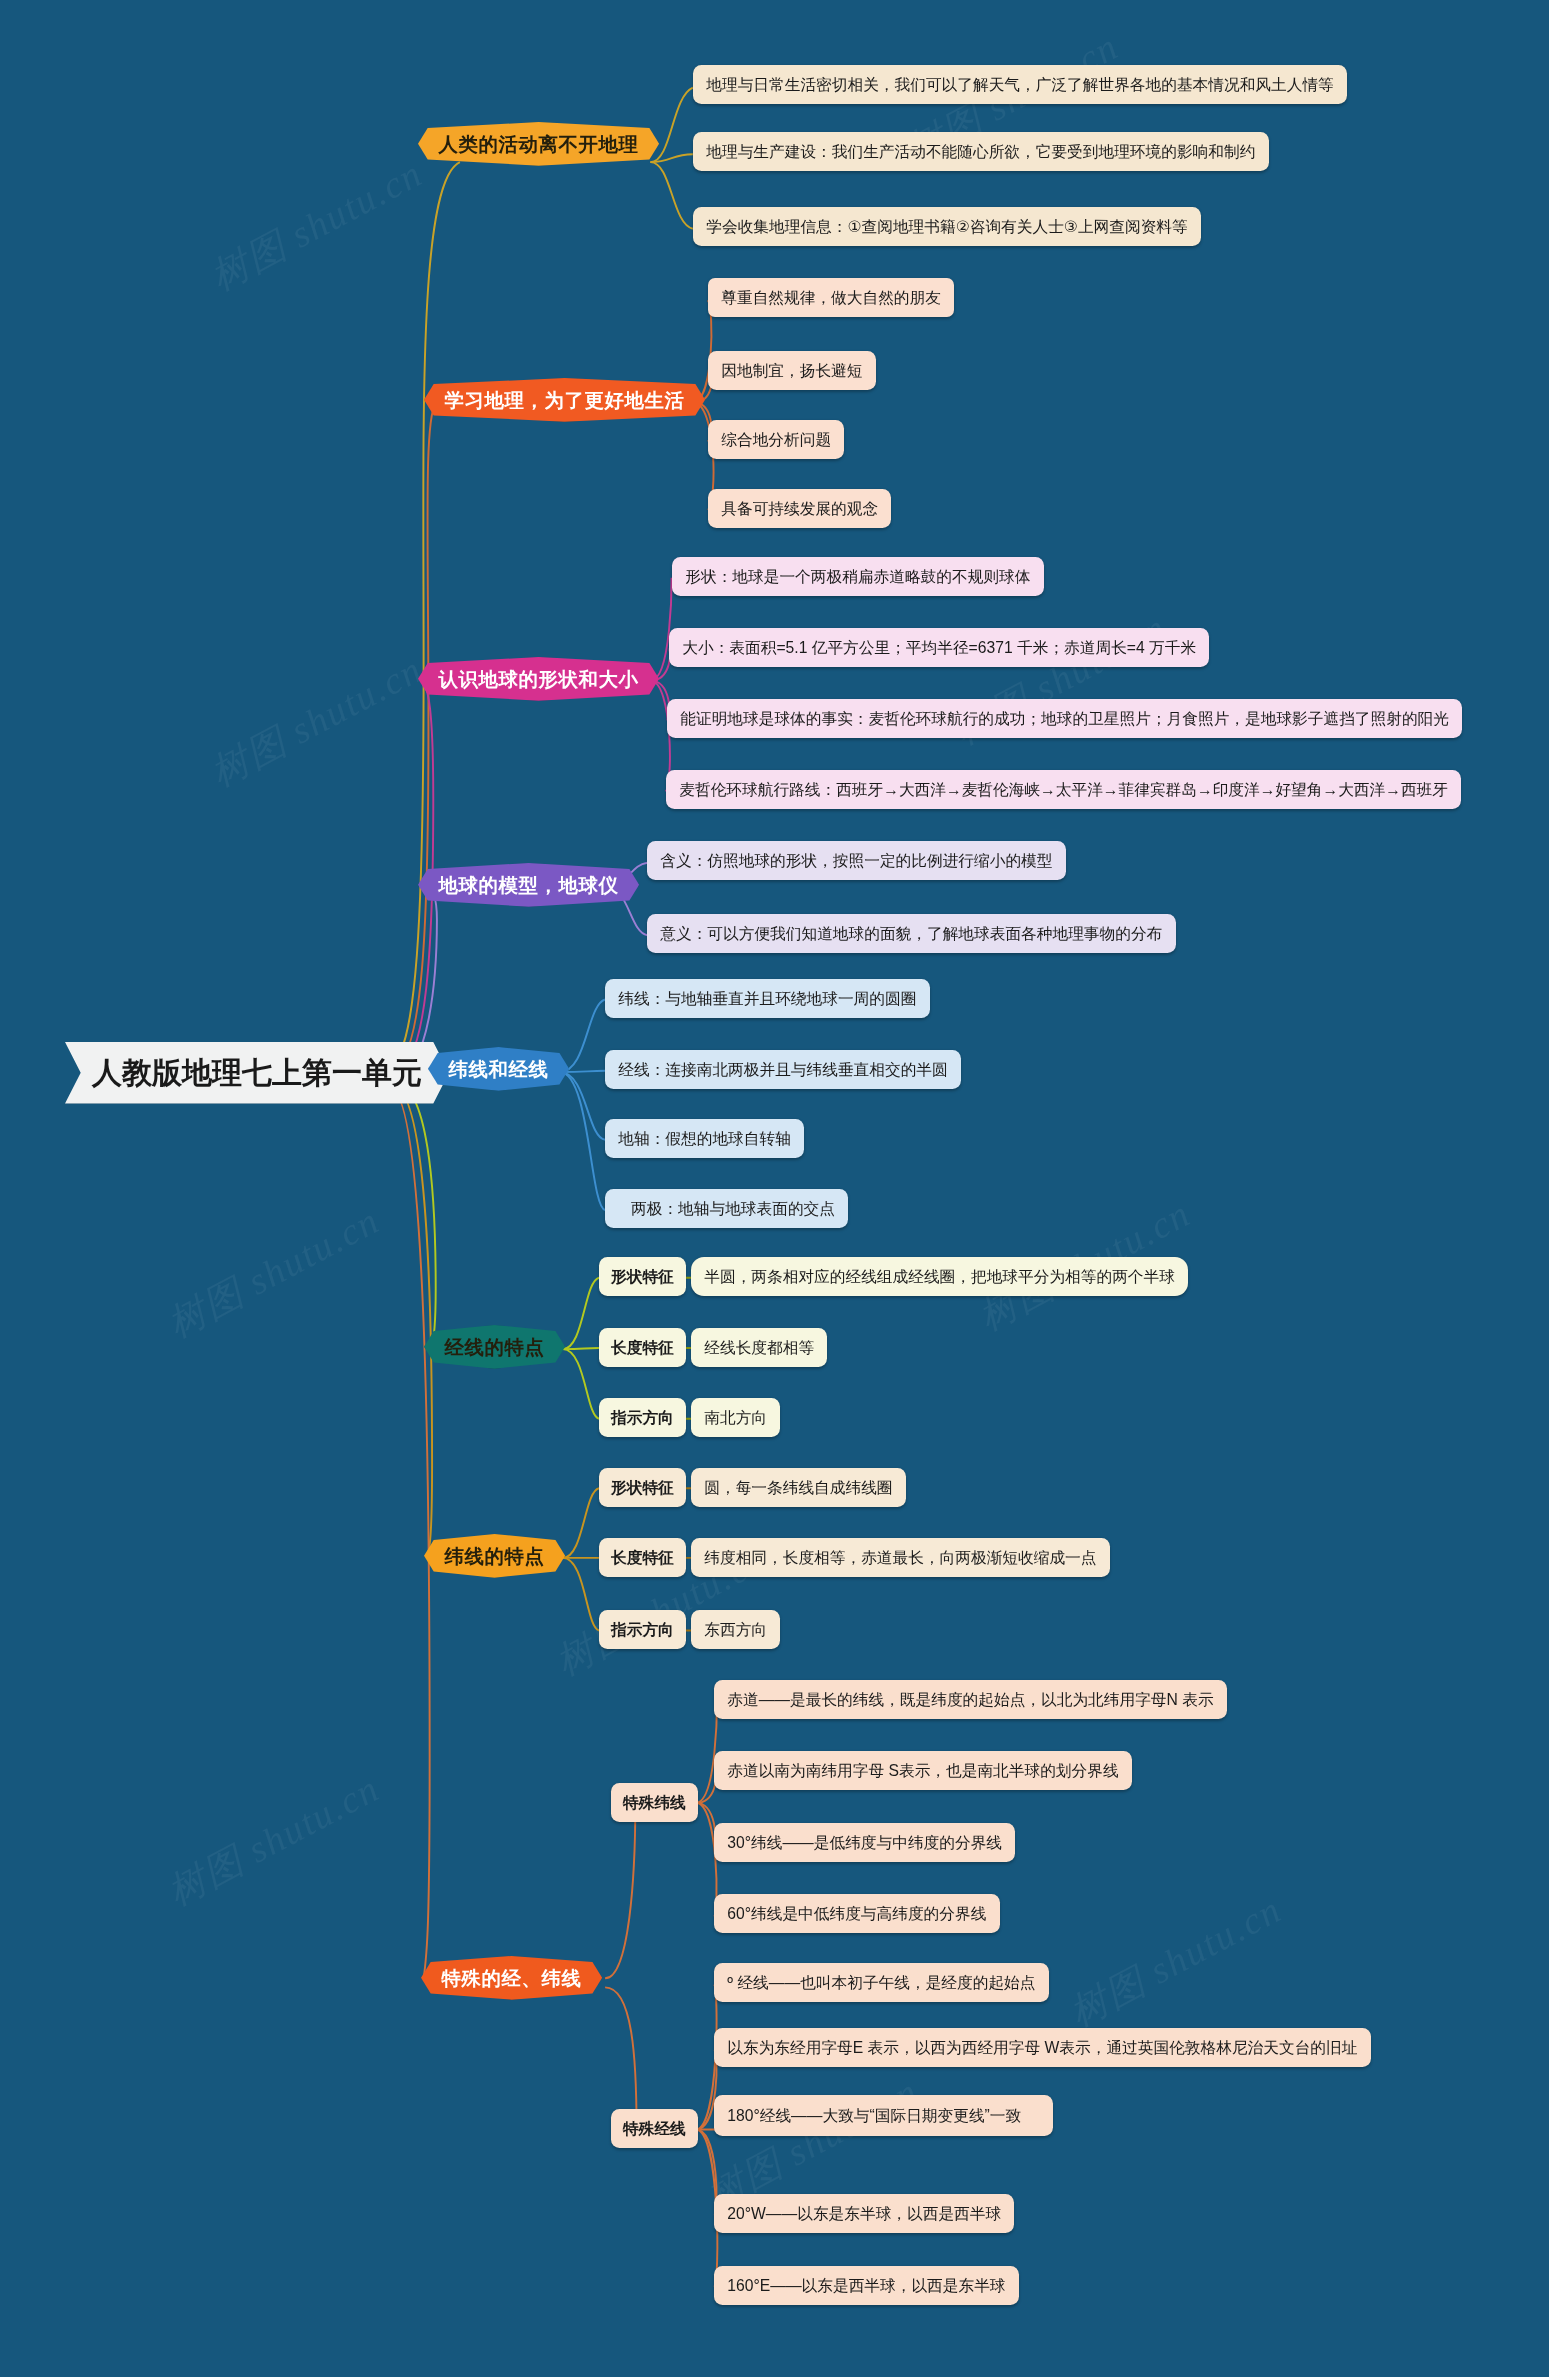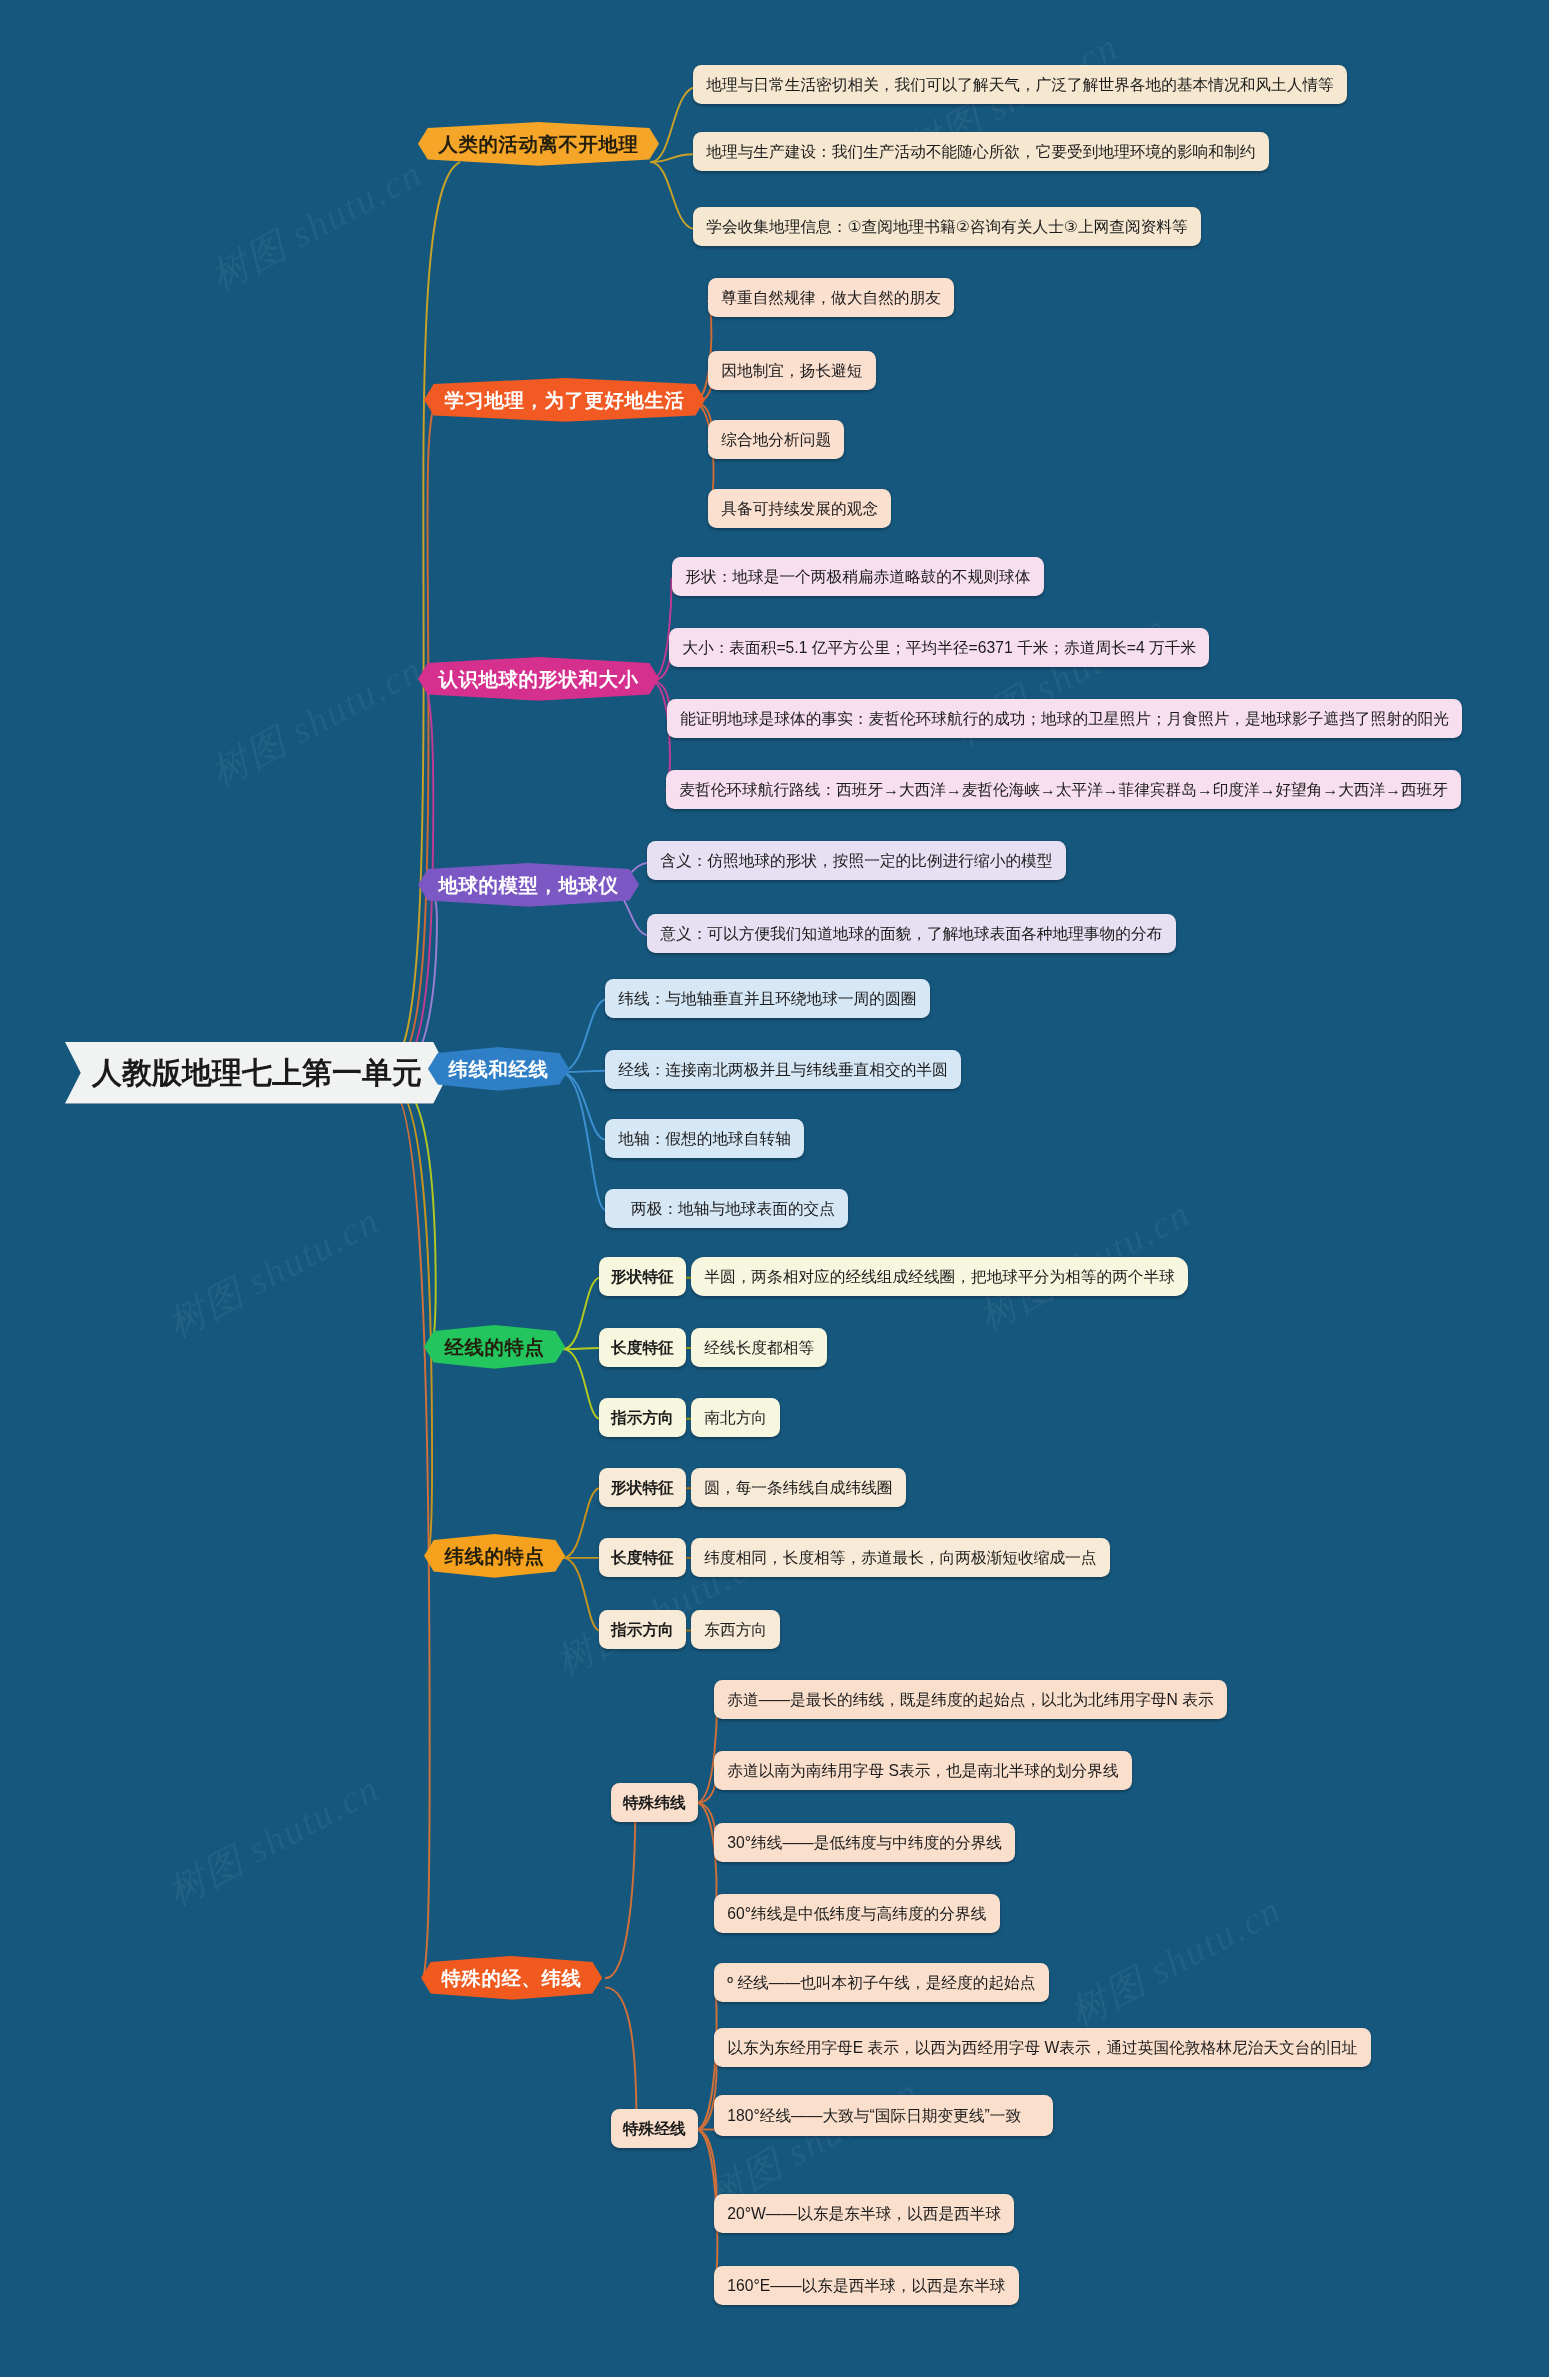--- a/index.html
+++ b/index.html
@@ -178,21 +178,21 @@
   <div class="node leaf" style="left:693px; top:132px; background:#f5e7d0;">
     <span>地理与生产建设：我们生产活动不能随心所欲，它要受到地理环境的影响和制约</span>
   </div>
   <div class="node leaf" style="left:693px; top:207px; background:#f5e7d0;">
     <span>学会收集地理信息：①查阅地理书籍②咨询有关人士③上网查阅资料等</span>
   </div>
 
   <div class="node l1" style="left:424px; top:378px; background:#f15a22;">
     <span>学习地理，为了更好地生活</span>
   </div>
-  <div class="node leaf" style="left:708px; top:278px; background:#fbe0d0;">
+  <div class="node leaf" style="left:708px; top:278px; background:#fbe0d0;border-radius:7px;">
     <span>尊重自然规律，做大自然的朋友</span>
   </div>
   <div class="node leaf" style="left:708px; top:351px; background:#fbe0d0;">
     <span>因地制宜，扬长避短</span>
   </div>
   <div class="node leaf" style="left:708px; top:420px; background:#fbe0d0;">
     <span>综合地分析问题</span>
   </div>
   <div class="node leaf" style="left:708px; top:489px; background:#fbe0d0;">
     <span>具备可持续发展的观念</span>
@@ -233,21 +233,21 @@
   <div class="node leaf" style="left:605px; top:1050px; background:#d6e7f5;">
     <span>经线：连接南北两极并且与纬线垂直相交的半圆</span>
   </div>
   <div class="node leaf" style="left:605px; top:1119px; background:#d6e7f5;">
     <span>地轴：假想的地球自转轴</span>
   </div>
   <div class="node leaf" style="left:605px; top:1189px; background:#d6e7f5;padding-left:26px;">
     <span>两极：地轴与地球表面的交点</span>
   </div>
 
-  <div class="node l1 dark-text" style="left:424px; top:1325px; background:#22c55e;">
+  <div class="node l1 dark-text" style="left:424px; top:1325px; background:#0f766e;">
     <span>经线的特点</span>
   </div>
   <div class="node chip" style="left:599px; top:1257px; background:#f7f7e0;">
     <span>形状特征</span>
   </div>
   <div class="node leaf" style="left:691px; top:1257px; background:#f7f7e0;border-radius:13px;">
     <span>半圆，两条相对应的经线组成经线圈，把地球平分为相等的两个半球</span>
   </div>
   <div class="node chip" style="left:599px; top:1328px; background:#f7f7e0;">
     <span>长度特征</span>

